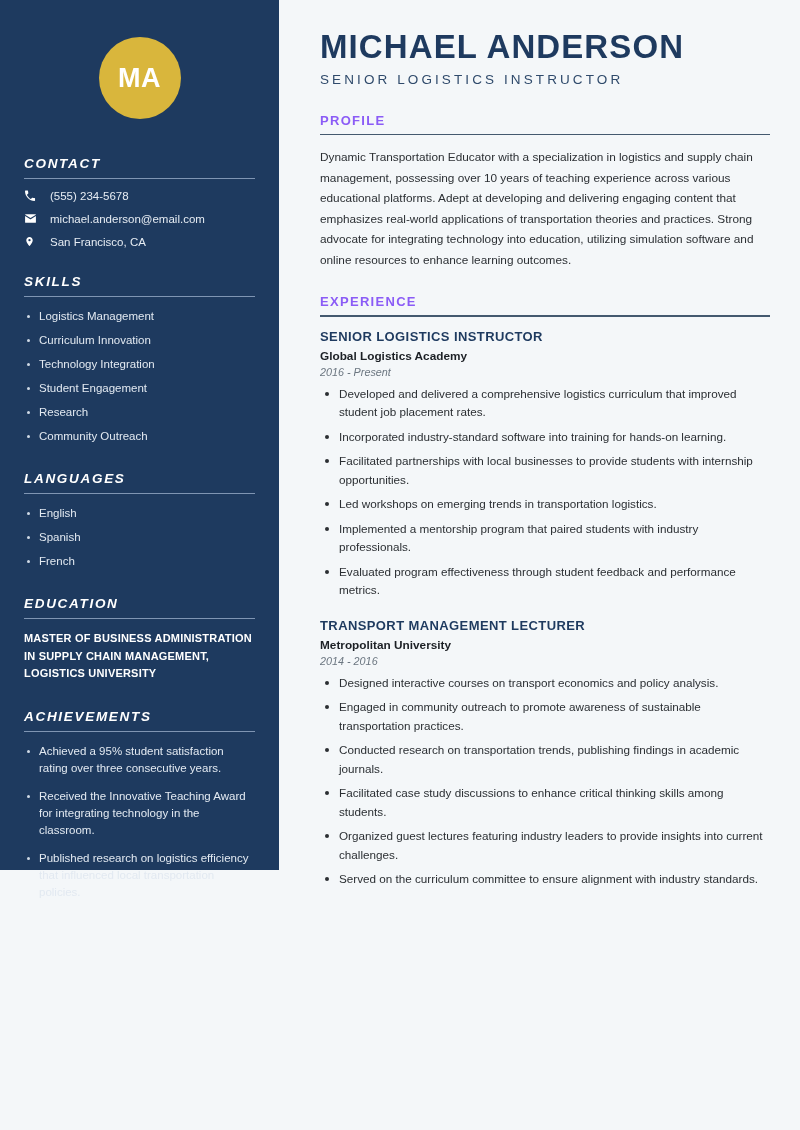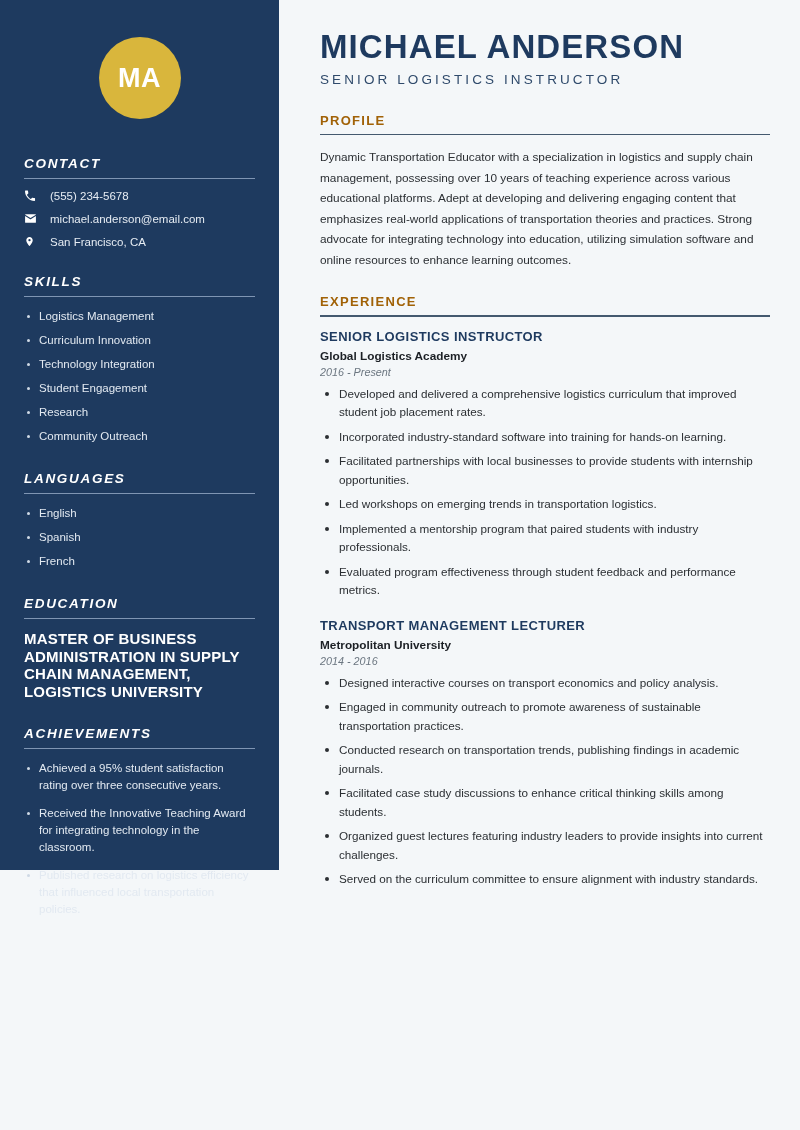--- a/index.html
+++ b/index.html
@@ -119,21 +119,21 @@
     background: #cfd9e5;
   }
   ul.side-list.tight li { margin-bottom: 7px; }
   ul.side-list.achieve li {
     margin-bottom: 11px;
     line-height: 17px;
   }
 
   .edu-entry {
     color: #ffffff;
-    font-size: 15px;
+    font-size: 11px;
     font-weight: bold;
     line-height: 17.5px;
     letter-spacing: 0.2px;
   }
 
   
   .main {
     flex: 1;
     box-sizing: border-box;
     padding: 28px 30px 0 30px;
@@ -148,21 +148,21 @@
     line-height: 38px;
   }
   .role {
     color: #2f4a6b;
     font-size: 13.5px;
     letter-spacing: 3.1px;
     margin: 0 0 26px 0;
   }
 
   .main-heading {
-    color: #a16207;
+    color: #8b5cf6;
     font-size: 13px;
     font-weight: bold;
     letter-spacing: 1.3px;
     margin: 0 0 6px 0;
   }
   .main-rule {
     height: 1.4px;
     background: #44596f;
     margin-bottom: 12px;
   }

